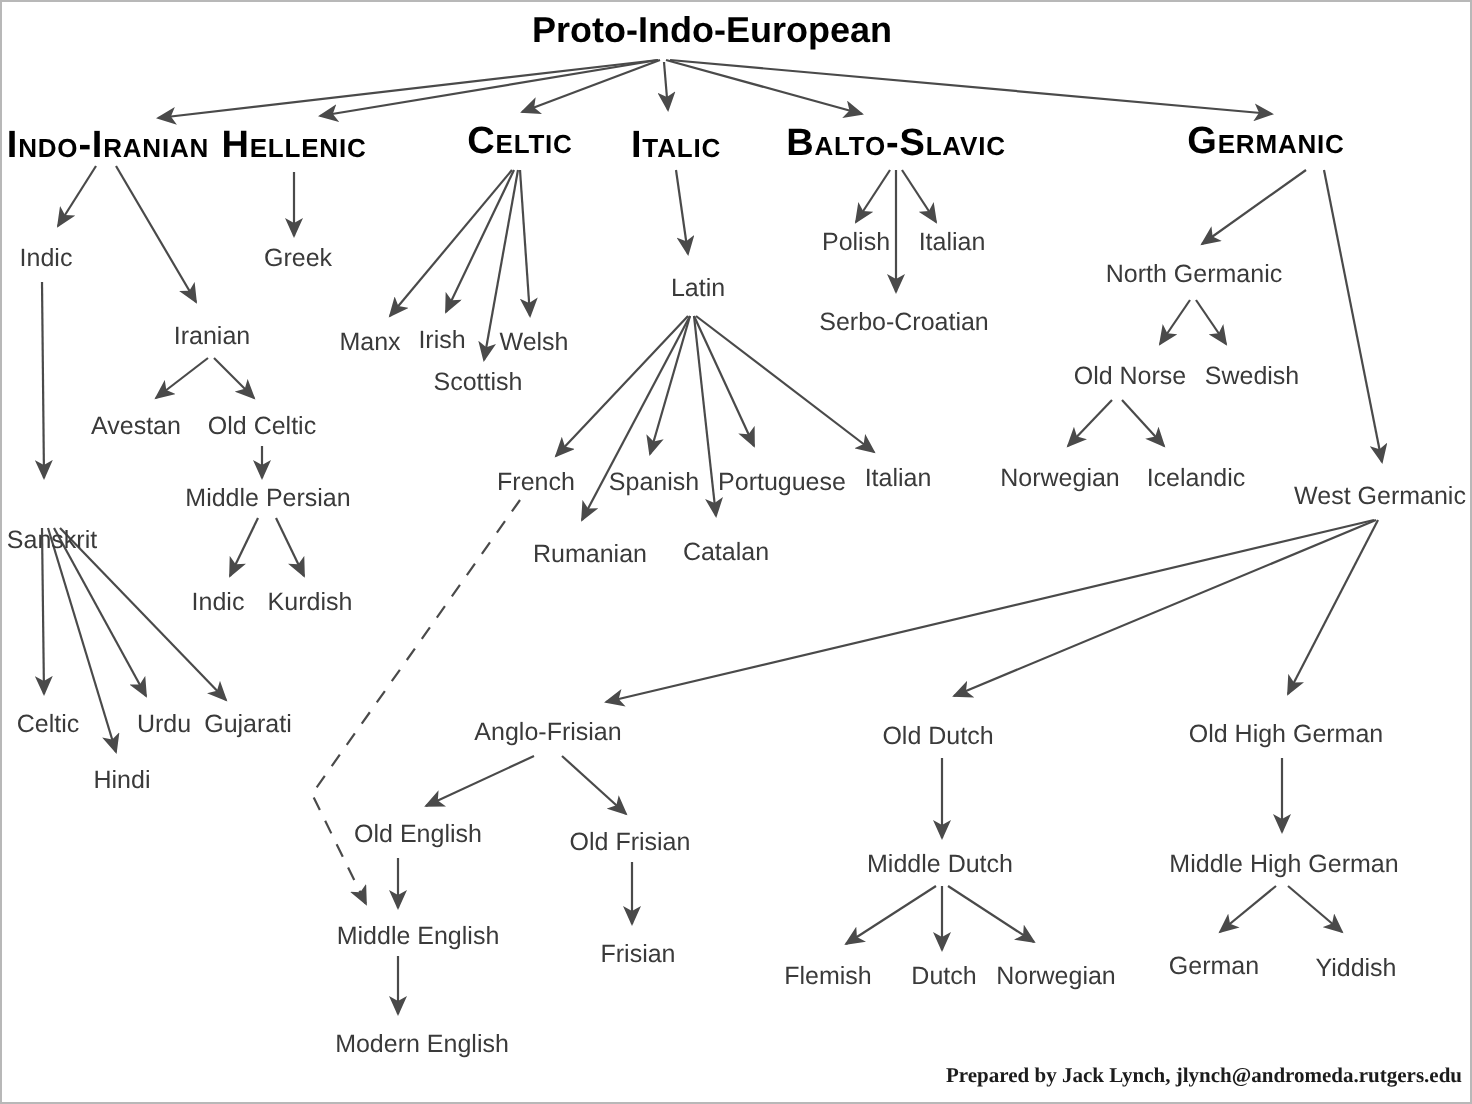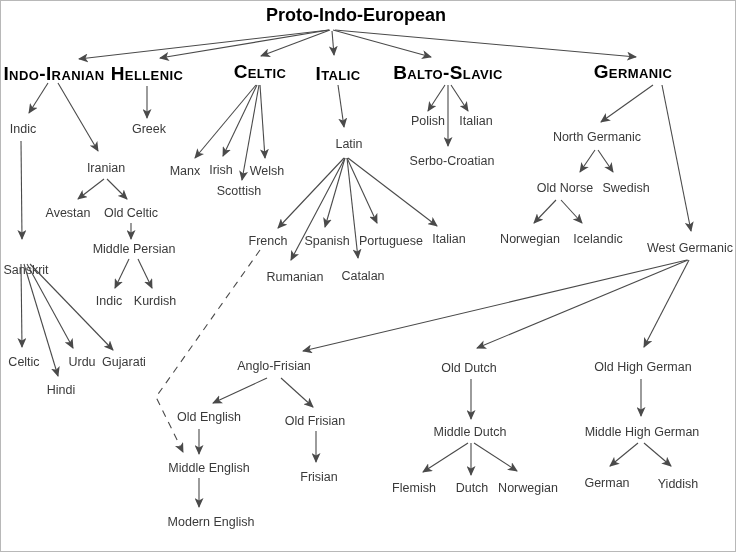--- a/index.html
+++ b/index.html
@@ -184,13 +184,14 @@
   <div class="label" style="left:468px;top:367px">Old Dutch</div>
   <div class="label" style="left:469px;top:431px">Middle Dutch</div>
   <div class="label" style="left:413px;top:487px">Flemish</div>
   <div class="label" style="left:471px;top:487px">Dutch</div>
   <div class="label" style="left:527px;top:487px">Norwegian</div>
   <div class="label" style="left:642px;top:366px">Old High German</div>
   <div class="label" style="left:641px;top:431px">Middle High German</div>
   <div class="label" style="left:606px;top:482px">German</div>
   <div class="label" style="left:677px;top:483px">Yiddish</div>
 
+  <div class="credit">Prepared by Jack Lynch, jlynch@andromeda.rutgers.edu</div>
 </div>
 
 </body></html>

